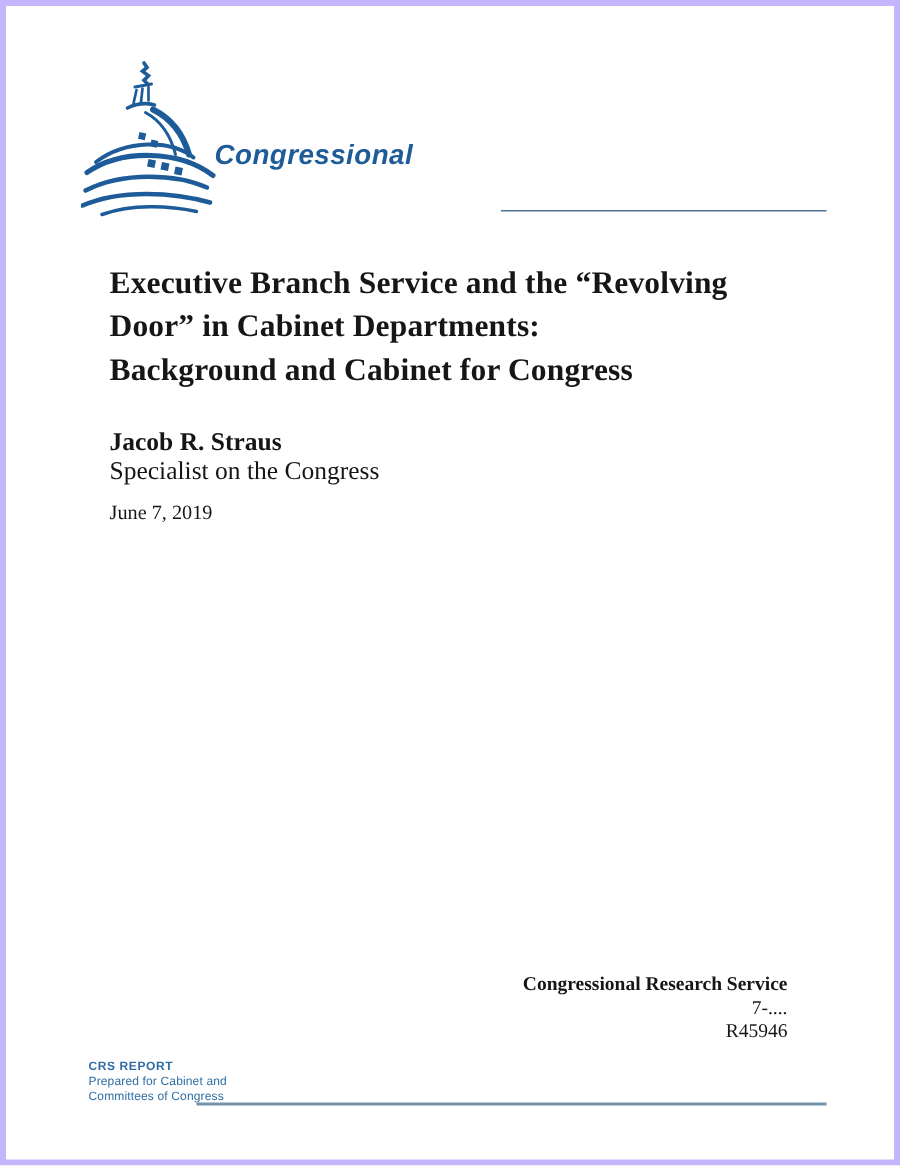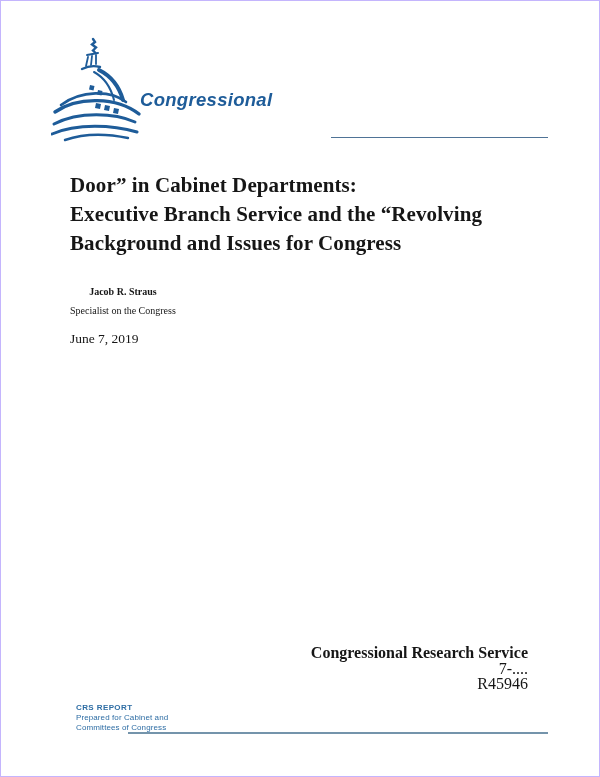--- a/index.html
+++ b/index.html
@@ -9,21 +9,21 @@
     --rule-light: #7494ab;
     --text-black: #161616;
   }
   * { margin: 0; padding: 0; box-sizing: border-box; }
   html, body { width: 600px; height: 777px; background: #fff; }
   .page {
     position: relative;
     width: 600px;
     height: 777px;
     background: #ffffff;
-    border: 1px solid #c4b5fd;
+    border: 4px solid #c4b5fd;
     overflow: hidden;
     font-family: "Liberation Serif", serif;
     color: var(--text-black);
     padding-left: 38px;
   }
 
   
   .logo-mark {
     position: absolute;
     left: 50px;
@@ -75,55 +75,53 @@
     line-height: 29px;
     letter-spacing: 0.1px;
     color: var(--text-black);
   }
 
   
   .byline {
     position: absolute;
     left: 69px;
     top: 282px;
-    font-size: 10px;
+    font-size: 17px;
     line-height: 18.5px;
-    text-align: center;
   }
   .byline .author { font-weight: 700; }
   .date {
     position: absolute;
     left: 69px;
     top: 330px;
     font-size: 13.5px;
   }
 
   
   .footer-right {
     position: absolute;
     right: 71px;
     top: 644px;
     text-align: right;
-    font-size: 16px;
+    font-size: 13px;
     line-height: 15.6px;
     margin-left: 44px;
   }
   .footer-right .org { font-weight: 700; }
 
   
   .footer-left {
     position: absolute;
     left: 55px;
     top: 702px;
     font-family: "Liberation Sans", sans-serif;
     font-size: 8px;
     line-height: 10px;
     letter-spacing: 0.1px;
     color: var(--footer-blue);
-    margin-left: 20px;
   }
   .footer-left .crs-report { font-weight: 700; letter-spacing: 0.4px; }
   .footer-rule {
     position: absolute;
     left: 127px;
     top: 731px;
     width: 420px;
     height: 1.5px;
     background: var(--rule-light);
   }
@@ -159,23 +157,23 @@
       <path d="M14,103 C34,96 58,97 77,101" stroke-width="2.4"></path>
     </svg>
   </div>
 
   <div class="logo-text">
     <div>Congressional</div>
   </div>
   <div class="header-rule"></div>
 
   <h1 class="title">
+    <div>Executive Branch Service and the “Revolving</div>
     <div>Door” in Cabinet Departments:</div>
-    <div>Executive Branch Service and the “Revolving</div>
-    <div>Background and Issues for Congress</div>
+    <div>Background and Cabinet for Congress</div>
   </h1>
 
   <div class="byline">
     <div class="author">Jacob R. Straus</div>
     <div class="role">Specialist on the Congress</div>
   </div>
   <div class="date">June 7, 2019</div>
 
   <div class="footer-right">
     <div class="org">Congressional Research Service</div>

